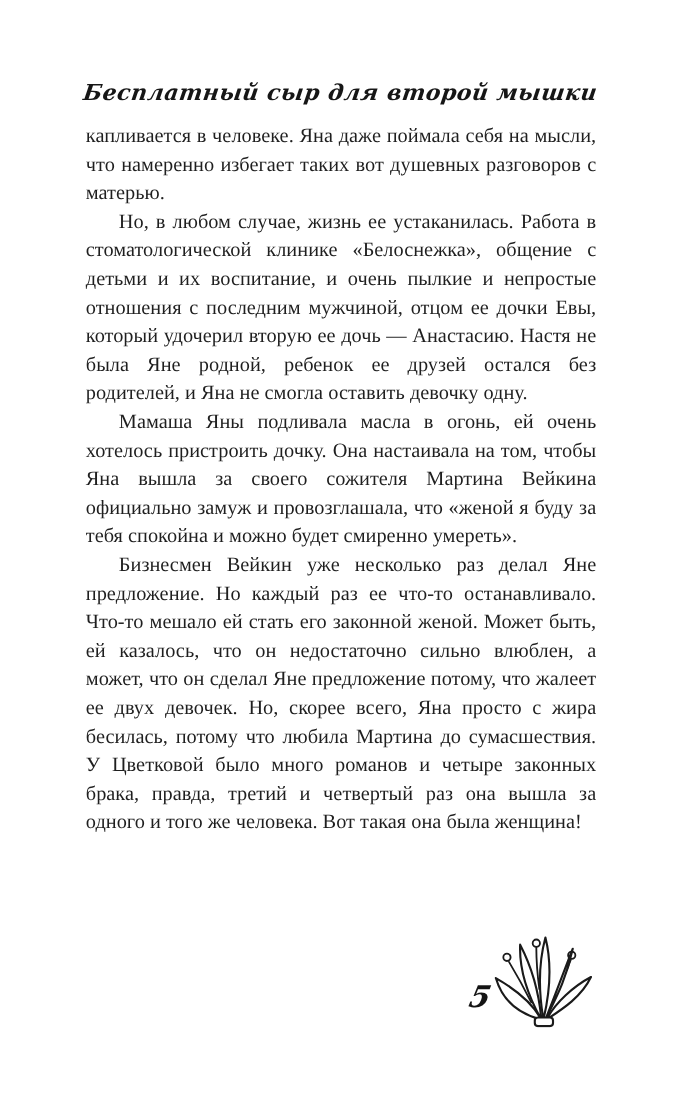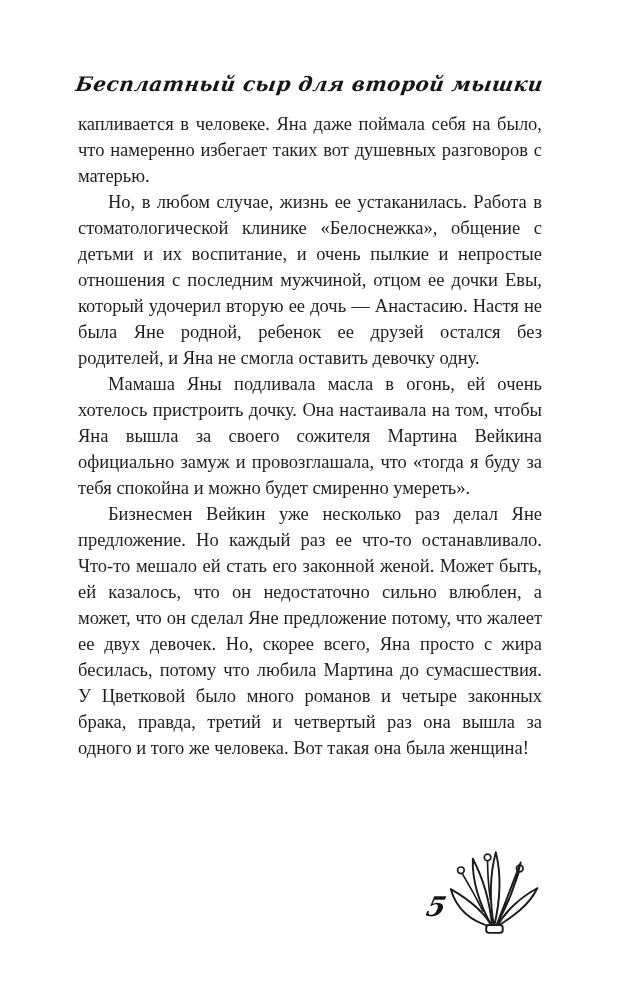--- a/index.html
+++ b/index.html
@@ -69,23 +69,23 @@
   }
 </style>
 </head>
 <body>
 
 <div class="page">
 
   <div class="running-head">Бесплатный сыр для второй мышки</div>
 
   <div class="body-text">
-    <p class="continuation">капливается в человеке. Яна даже поймала себя на было, что намеренно избегает таких вот душевных разговоров с матерью.</p>
+    <p class="continuation">капливается в человеке. Яна даже поймала себя на мысли, что намеренно избегает таких вот душевных разговоров с матерью.</p>
     <p>Но, в любом случае, жизнь ее устаканилась. Работа в стоматологической клинике «Белоснежка», общение с детьми и их воспитание, и очень пылкие и непростые отношения с последним мужчиной, отцом ее дочки Евы, который удочерил вторую ее дочь — Анастасию. Настя не была Яне родной, ребенок ее друзей остался без родителей, и Яна не смогла оставить девочку одну.</p>
-    <p>Мамаша Яны подливала масла в огонь, ей очень хотелось пристроить дочку. Она настаивала на том, чтобы Яна вышла за своего сожителя Мартина Вейкина официально замуж и провозглашала, что «тогда я буду за тебя спокойна и можно будет смиренно умереть».</p>
+    <p>Мамаша Яны подливала масла в огонь, ей очень хотелось пристроить дочку. Она настаивала на том, чтобы Яна вышла за своего сожителя Мартина Вейкина официально замуж и провозглашала, что «женой я буду за тебя спокойна и можно будет смиренно умереть».</p>
     <p>Бизнесмен Вейкин уже несколько раз делал Яне предложение. Но каждый раз ее что-то останавливало. Что-то мешало ей стать его законной женой. Может быть, ей казалось, что он недостаточно сильно влюблен, а может, что он сделал Яне предложение потому, что жалеет ее двух девочек. Но, скорее всего, Яна просто с жира бесилась, потому что любила Мартина до сумасшествия. У Цветковой было много романов и четыре законных брака, правда, третий и четвертый раз она вышла за одного и того же человека. Вот такая она была женщина!</p>
   </div>
 
   <span class="page-number">5</span>
 
   <svg class="flower" viewBox="0 0 100 92" xmlns="http://www.w3.org/2000/svg">
     <g stroke="#1b1b1b" fill="none" stroke-width="1.8" stroke-linecap="round">
 
       <path d="M38,68 C30,52 22,38 16,28"></path>
       <circle cx="14" cy="23.5" r="3.6" fill="#ffffff"></circle>

